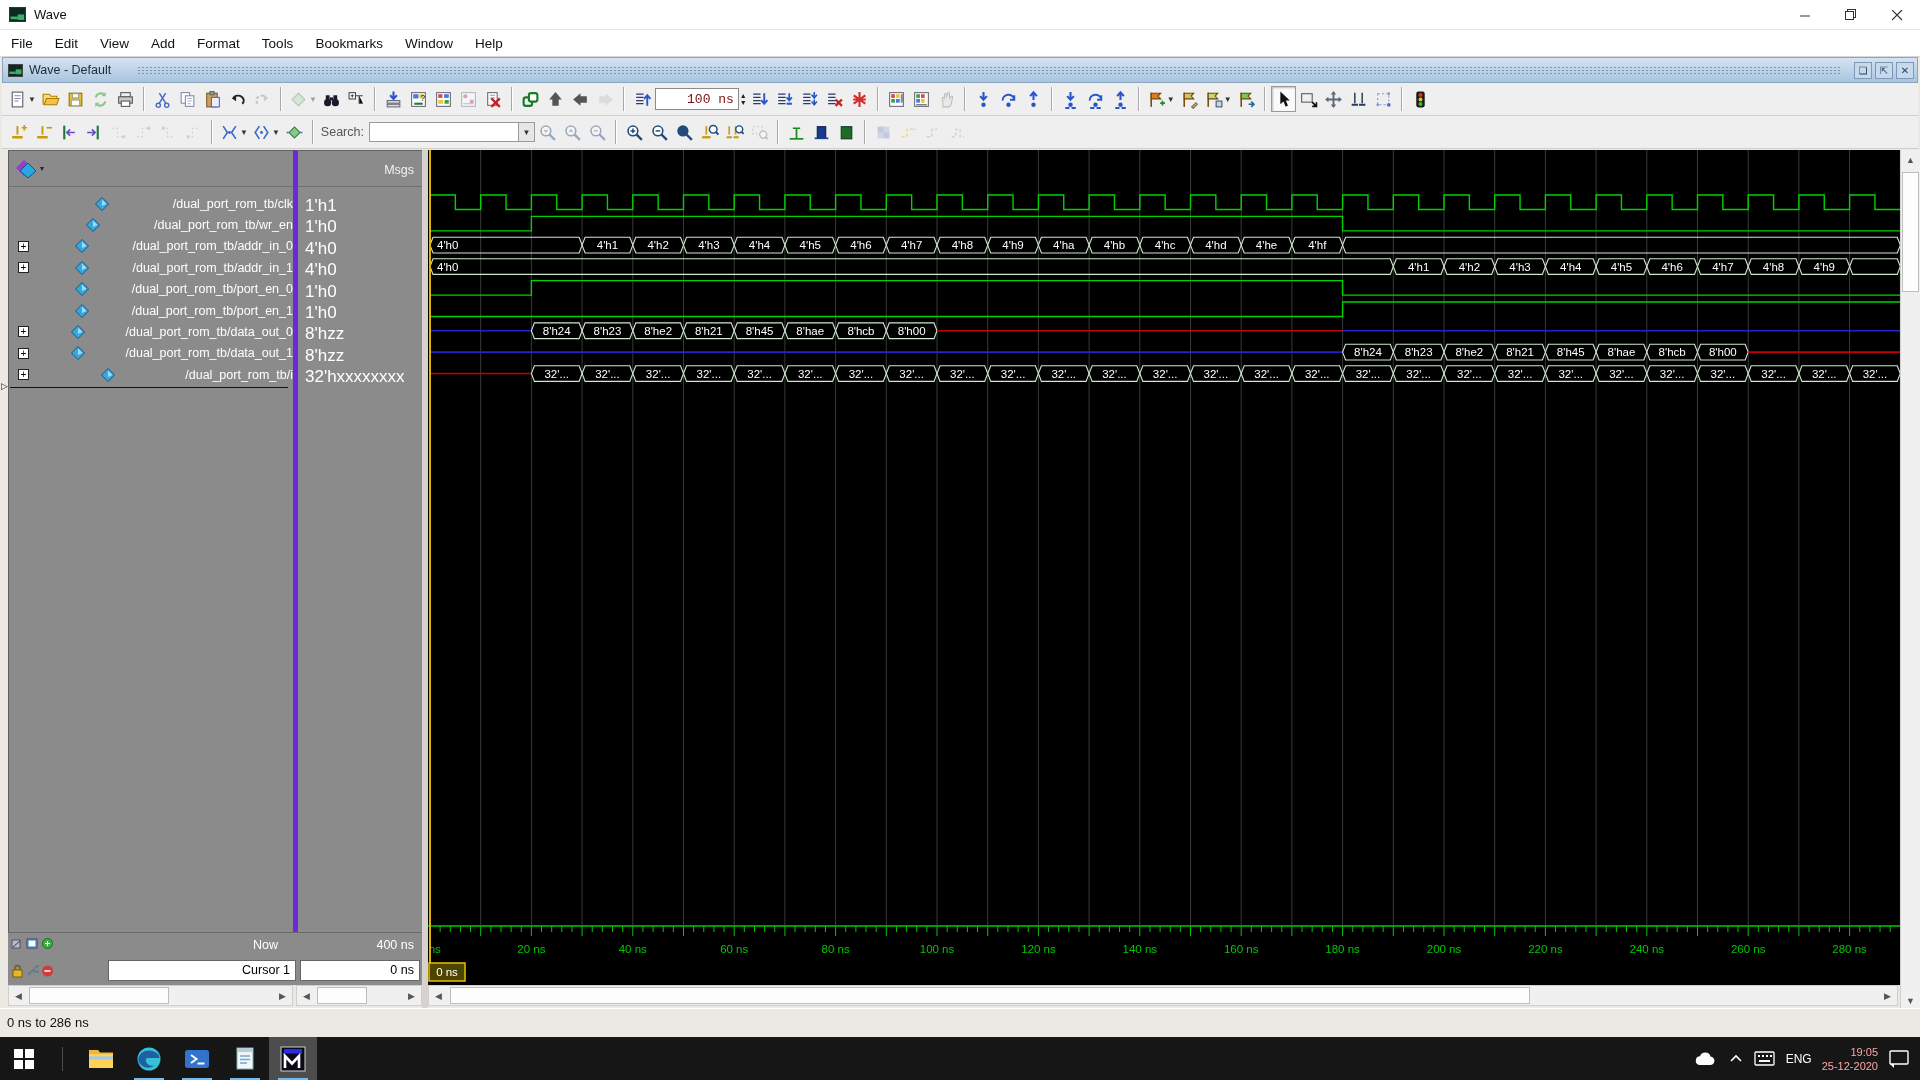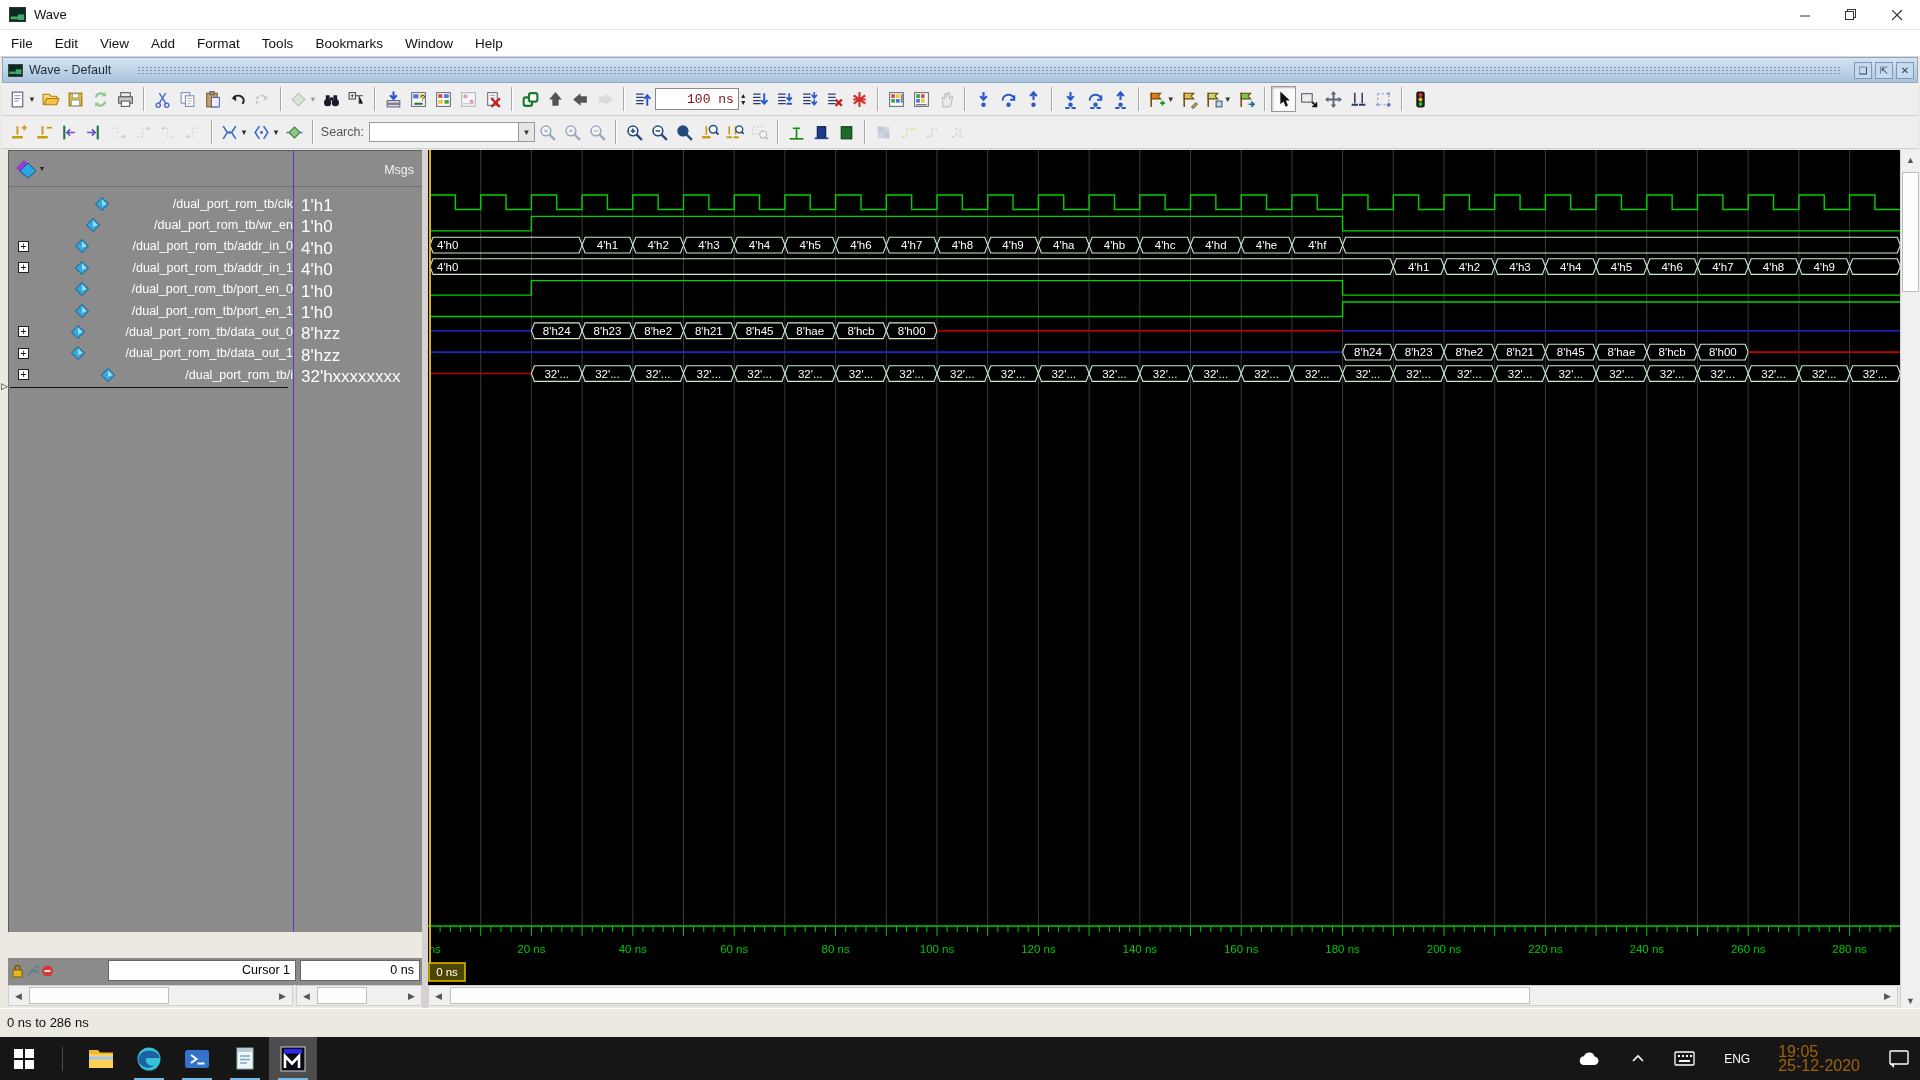--- a/index.html
+++ b/index.html
@@ -53,21 +53,21 @@
   .spin span { font-size:7px; line-height:7px; color:#222; }
   .searchlabel { font-size:12.5px; color:#555; margin:0 5px 0 2px; }
   .searchinput { width:150px; height:20px; background:#fff; border:1px solid #9a9a9a; font-size:12px; padding:0 3px; }
   .searchcaret { width:16px; height:20px; background:#e6e6e6; border:1px solid #9a9a9a; border-left:none;
     display:flex; align-items:center; justify-content:center; font-size:8px; color:#333; }
 
   
   #namespanel { position:absolute; left:8px; top:150px; width:285px; height:782px; background:#8b8b8b;
     border-left:1px solid #5f5f5f; border-top:1px solid #5f5f5f; overflow:hidden; }
   #valuespanel { position:absolute; left:293px; top:150px; width:129px; height:782px; background:#8b8b8b;
-    border-left:1px solid #6d28d9; border-top:1px solid #5f5f5f; overflow:hidden; }
+    border-left:5px solid #6d28d9; border-top:1px solid #5f5f5f; overflow:hidden; }
   #panelheader-names { position:absolute; left:0; top:0; width:100%; height:36px; border-bottom:1px solid #707070; }
   #panelheader-values { position:absolute; left:0; top:0; width:100%; height:36px; border-bottom:1px solid #707070;
     color:#f2f2f2; font-size:12.5px; text-align:right; padding:12px 8px 0 0; }
   .sigrow { position:absolute; left:0; width:100%; height:21px; display:flex; align-items:center; color:#fff;
     font-size:12.5px; white-space:nowrap;justify-content:space-between; }
   .sigrow .expander { width:11px; height:11px; background:#fff; border:1px solid #222; color:#000;
     font-size:10px; line-height:9px; text-align:center; margin-left:9px; }
   .sigrow .expspace { width:12px; margin-left:9px; }
   .sigrow .diamond { margin:0 6px 0 8px; }
   .valrow { position:absolute; left:0; width:100%; height:21px; color:#fff; font-size:17px;
@@ -106,23 +106,23 @@
     border-top:1px solid #fff; font-size:13px; color:#111; }
   #statusbar .sstext { position:absolute; left:7px; top:6px; }
 
   
   #taskbar { position:absolute; left:0; top:1037px; width:1920px; height:43px; background:#161616;
     display:flex; align-items:center; }
   .tbicon { width:48px; height:43px; display:flex; align-items:center; justify-content:center; position:relative; }
   .tbicon.active { background:#4d4d4d; }
   .tbicon .underline { position:absolute; bottom:0; left:9px; width:30px; height:2px; background:#76b9ed; }
   #tbsep { width:1px; height:24px; background:#4a4a4a; margin:0 14px; }
-  #tray { position:absolute; right:8px; top:0; height:43px; display:flex; align-items:center; gap:28px; }
+  #tray { position:absolute; right:8px; top:0; height:43px; display:flex; align-items:center; gap:10px; }
   #tray .ttxt { color:#fff; font-size:12px; }
-  #clockblock { color:#a16207; font-size:16px; line-height:14px; }
+  #clockblock { color:#fca5a5; font-size:11px; text-align:right; line-height:14px; }
 </style>
 </head>
 <body>
 
 <div id="screen">
 
   <div id="titlebar">
     <div class="appicon">
         <span>▂▄</span>
       </div>
@@ -1185,20 +1185,38 @@
         <rect x="1" y="38" width="36" height="18" fill="#4d4400" stroke="#e6c200" stroke-width="1.5"></rect>
         <text x="19" y="51" text-anchor="middle" font-size="11.5" fill="#ffffff" font-family="Liberation Sans,sans-serif">0 ns</text>
       </svg></div>
 
   <div id="vscroll">
     <div class="varrow" style="top:0">▲</div>
     <div id="vthumb"></div>
     <div class="varrow" style="top:841px">▼</div>
   </div>
 
+  <div id="nowrow">
+    <div class="footicons">
+      <svg width="13" height="13">
+          <rect x="1" y="3" width="8" height="8" fill="#b8b8d8" stroke="#555"></rect>
+          <path d="M2 10 l7 -6" stroke="#336"></path>
+        </svg>
+      <svg width="13" height="13">
+          <rect x="1" y="2" width="10" height="9" fill="#7fb2e8" stroke="#345"></rect>
+          <rect x="3" y="4" width="6" height="5" fill="#fff"></rect>
+        </svg>
+      <svg width="13" height="13">
+          <circle cx="6.5" cy="6.5" r="5" fill="#3bb143" stroke="#1c6e22"></circle>
+          <path d="M4 6.5 h5 M6.5 4 v5" stroke="#fff"></path>
+        </svg>
+    </div>
+    <div class="footcell-now-label">Now</div>
+    <div class="footcell-now-value">400 ns</div>
+  </div>
   <div id="cursorrow">
     <div class="footicons" style="top:6px">
       <svg width="13" height="14">
           <rect x="2" y="6" width="9" height="7" fill="#e8b722" stroke="#7a5e00"></rect>
           <path d="M4 6 v-2 a2.5 2.5 0 0 1 5 0 v2" fill="none" stroke="#7a5e00" stroke-width="1.4"></path>
         </svg>
       <svg width="13" height="14">
           <path d="M2 11 L8 5 M8 5 a3 3 0 1 0 3 -3 l-2 2" stroke="#667c8e" stroke-width="2" fill="none"></path>
         </svg>
       <svg width="13" height="14">

